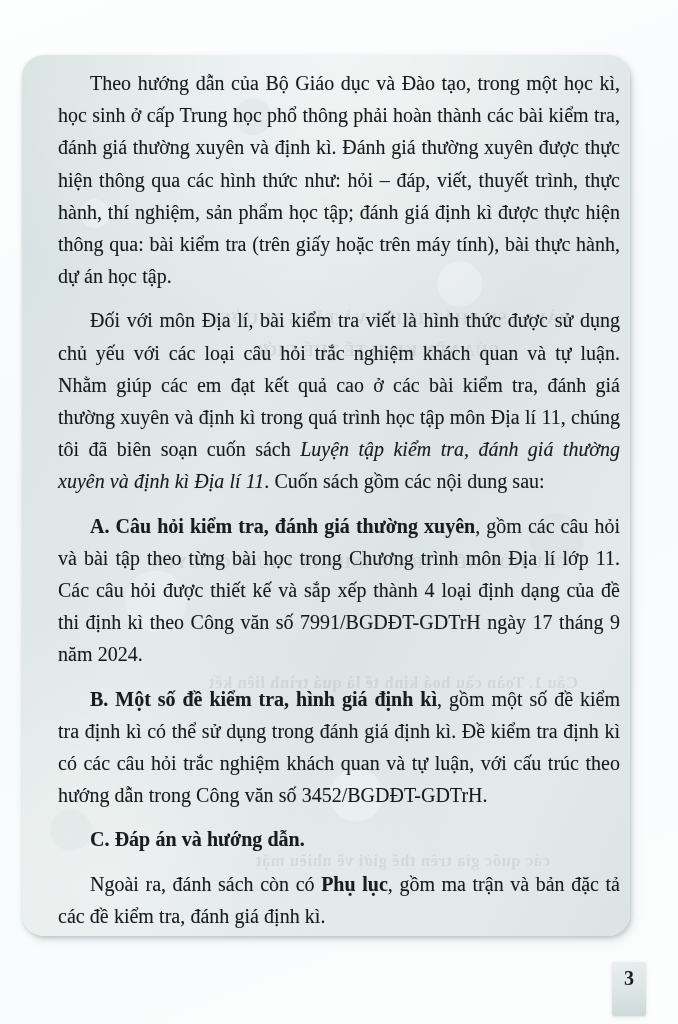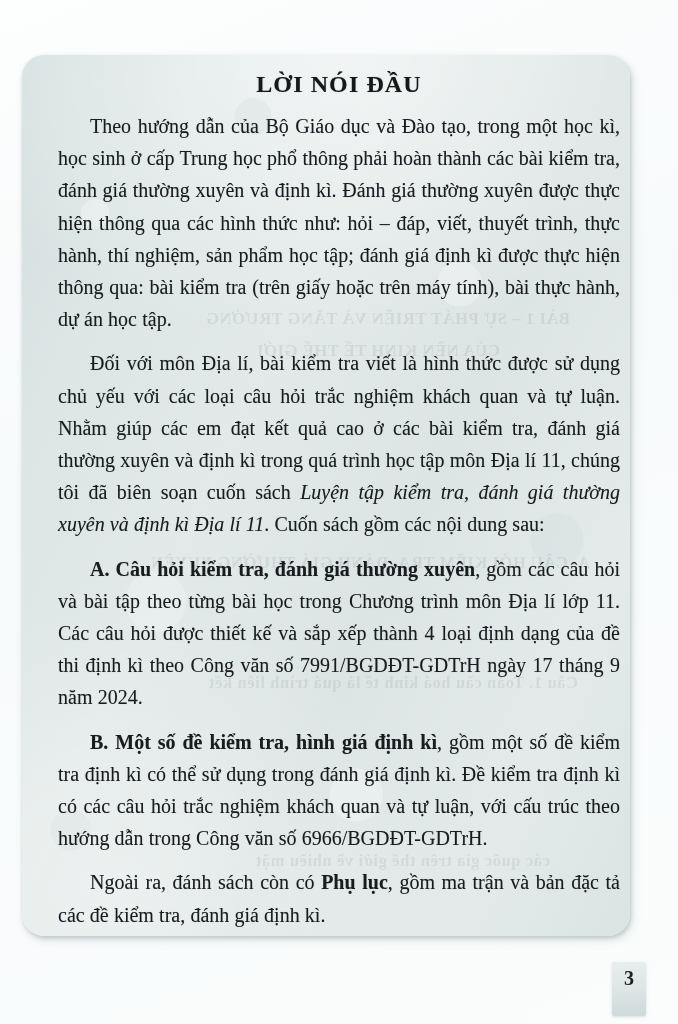--- a/index.html
+++ b/index.html
@@ -151,30 +151,30 @@
   <div id="show-through">
     <span class="st-line" style="left:60px;  top:248px;">BÀI 1 – SỰ PHÁT TRIỂN VÀ TĂNG TRƯỞNG</span>
     <span class="st-line" style="left:130px; top:280px;">CỦA NỀN KINH TẾ THẾ GIỚI</span>
     <span class="st-line" style="left:40px;  top:492px;">A. CÂU HỎI KIỂM TRA, ĐÁNH GIÁ THƯỜNG XUYÊN</span>
     <span class="st-line" style="left:52px;  top:612px;">Câu 1. Toàn cầu hoá kinh tế là quá trình liên kết</span>
     <span class="st-line" style="left:80px;  top:790px;">các quốc gia trên thế giới về nhiều mặt</span>
   </div>
 
   <div id="page-body">
 
-    <h1 id="doc-title">LỜI NÓI ĐẦU</h1>
 
     <p class="para">Theo hướng dẫn của Bộ Giáo dục và Đào tạo, trong một học kì, học sinh ở cấp Trung học phổ thông phải hoàn thành các bài kiểm tra, đánh giá thường xuyên và định kì. Đánh giá thường xuyên được thực hiện thông qua các hình thức như: hỏi – đáp, viết, thuyết trình, thực hành, thí nghiệm, sản phẩm học tập; đánh giá định kì được thực hiện thông qua: bài kiểm tra (trên giấy hoặc trên máy tính), bài thực hành, dự án học tập.</p>
 
     <p class="para"><span>Đối với môn Địa lí, bài kiểm tra viết là hình thức được sử dụng chủ yếu với các loại câu hỏi trắc nghiệm khách quan và tự luận. Nhằm giúp các em đạt kết quả cao ở các bài kiểm tra, đánh giá thường xuyên và định kì trong quá trình học tập môn Địa lí 11, chúng tôi đã biên soạn cuốn sách </span><i class="ital">Luyện tập kiểm tra, đánh giá thường xuyên và định kì Địa lí 11</i><span>. Cuốn sách gồm các nội dung sau:</span></p>
 
     <p class="para"><b class="bold">A. Câu hỏi kiểm tra, đánh giá thường xuyên</b><span>, gồm các câu hỏi và bài tập theo từng bài học trong Chương trình môn Địa lí lớp 11. Các câu hỏi được thiết kế và sắp xếp thành 4 loại định dạng của đề thi định kì theo Công văn số 7991/BGDĐT-GDTrH ngày 17 tháng 9 năm 2024.</span></p>
 
-    <p class="para"><b class="bold">B. Một số đề kiểm tra, hình giá định kì</b><span>, gồm một số đề kiểm tra định kì có thể sử dụng trong đánh giá định kì. Đề kiểm tra định kì có các câu hỏi trắc nghiệm khách quan và tự luận, với cấu trúc theo hướng dẫn trong Công văn số 6966/BGDĐT-GDTrH.</span></p>
+    <p class="para"><b class="bold">B. Một số đề kiểm tra, hình giá định kì</b><span>, gồm một số đề kiểm tra định kì có thể sử dụng trong đánh giá định kì. Đề kiểm tra định kì có các câu hỏi trắc nghiệm khách quan và tự luận, với cấu trúc theo hướng dẫn trong Công văn số 3452/BGDĐT-GDTrH.</span></p>
 
+    <p class="para"><b class="bold">C. Đáp án và hướng dẫn.</b></p>
 
     <p class="para"><span>Ngoài ra, đánh sách còn có </span><b class="bold">Phụ lục</b><span>, gồm ma trận và bản đặc tả các đề kiểm tra, đánh giá định kì.</span></p>
 
   </div>
 </div>
 
 <div id="folio-chip">
   <span id="folio-number">3</span>
 </div>
 

